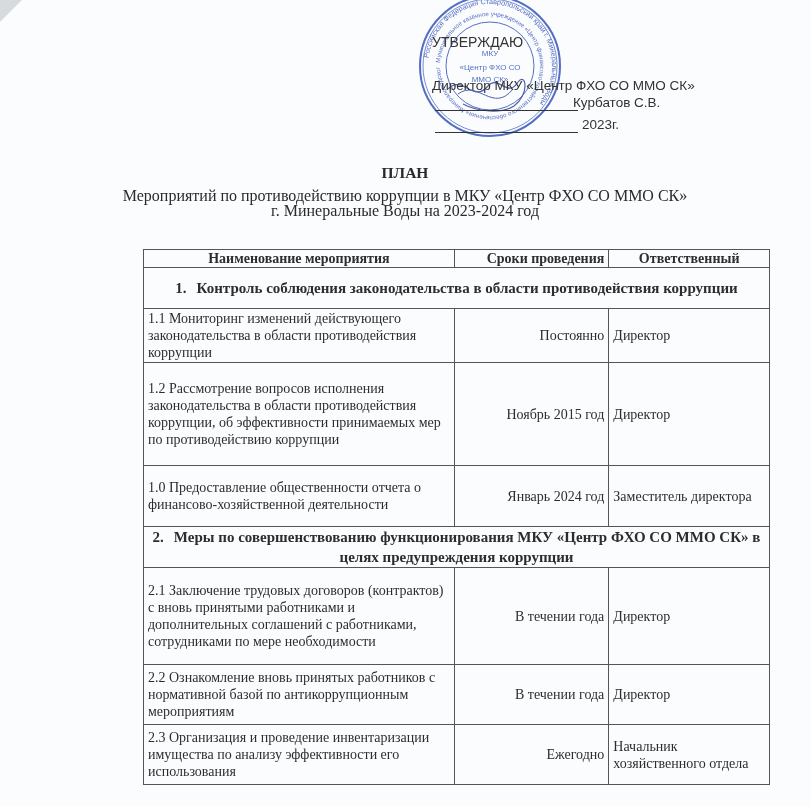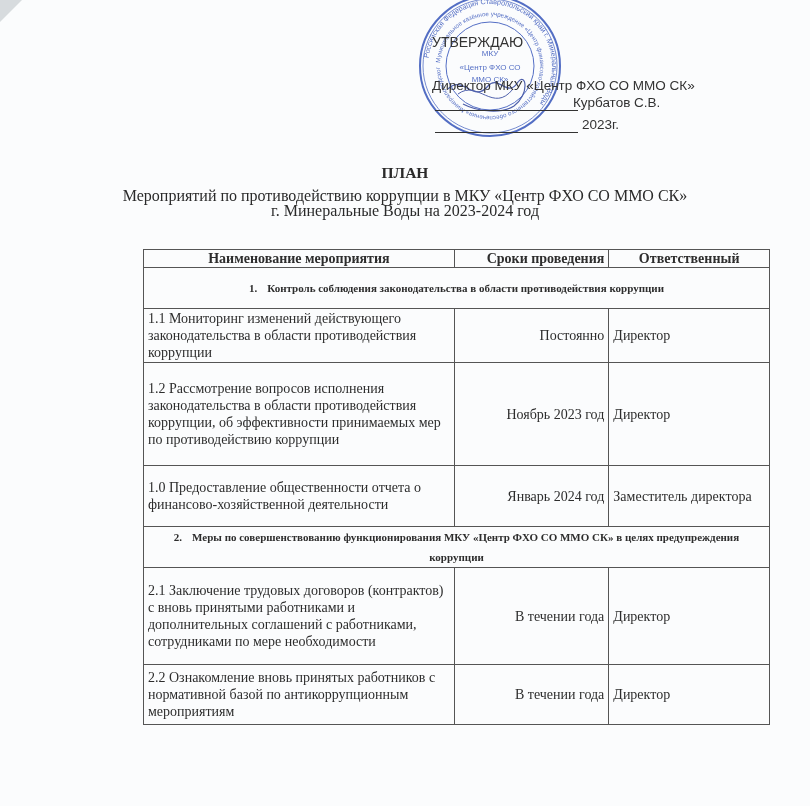--- a/index.html
+++ b/index.html
@@ -43,21 +43,21 @@
     color: #2d2d2d;
     margin-left: 44px;
   }
   table.plan td, table.plan th {
     border: 1px solid #555; padding: 0 4px; vertical-align: middle;
   }
   table.plan th { font-weight: bold; height: 17px; font-size: 14px; }
   .c1 { width: 303px; text-align: left; }
   .c2 { width: 146px; text-align: right; }
   .c3 { width: 152px; }
-  td.section { text-align: center; font-weight: bold; padding: 2px 20px; font-size: 11px; line-height: 20px; }
+  td.section { text-align: center; font-weight: bold; padding: 2px 20px; font-size: 15px; line-height: 20px; }
   td.section .num { margin-right: 10px; }
   tr.h-col th { padding: 0 4px; }
 </style>
 </head>
 <body>
 
 <div class="corner"></div>
 
 <svg class="stamp" viewBox="0 0 144 144">
   <defs>
@@ -105,21 +105,21 @@
       <span class="num">1.</span><span>Контроль соблюдения законодательства в области противодействия коррупции</span>
     </td>
   </tr>
   <tr style="height:54px">
     <td class="c1">1.1 Мониторинг изменений действующего законодательства в области противодействия коррупции</td>
     <td class="c2">Постоянно</td>
     <td class="c3">Директор</td>
   </tr>
   <tr style="height:103px">
     <td class="c1">1.2 Рассмотрение вопросов исполнения законодательства в области противодействия коррупции, об эффективности принимаемых мер по противодействию коррупции</td>
-    <td class="c2">Ноябрь 2023 год</td>
+    <td class="c2">Ноябрь 2015 год</td>
     <td class="c3">Директор</td>
   </tr>
   <tr style="height:61px">
     <td class="c1">1.0 Предоставление общественности отчета о финансово-хозяйственной деятельности</td>
     <td class="c2">Январь 2024 год</td>
     <td class="c3">Заместитель директора</td>
   </tr>
   <tr>
     <td class="section" colspan="3" style="height:40px">
       <span class="num">2.</span><span>Меры по совершенствованию функционирования МКУ «Центр ФХО СО ММО СК» в целях предупреждения коррупции</span>
@@ -128,14 +128,19 @@
   <tr style="height:97px">
     <td class="c1">2.1 Заключение трудовых договоров (контрактов) с вновь принятыми работниками и дополнительных соглашений с работниками, сотрудниками по мере необходимости</td>
     <td class="c2">В течении года</td>
     <td class="c3">Директор</td>
   </tr>
   <tr style="height:60px">
     <td class="c1">2.2 Ознакомление вновь принятых работников с нормативной базой по антикоррупционным мероприятиям</td>
     <td class="c2">В течении года</td>
     <td class="c3">Директор</td>
   </tr>
+  <tr style="height:60px">
+    <td class="c1">2.3 Организация и проведение инвентаризации имущества по анализу эффективности его использования</td>
+    <td class="c2">Ежегодно</td>
+    <td class="c3">Начальник хозяйственного отдела</td>
+  </tr>
 </tbody>
   </table>
 
 </body></html>

